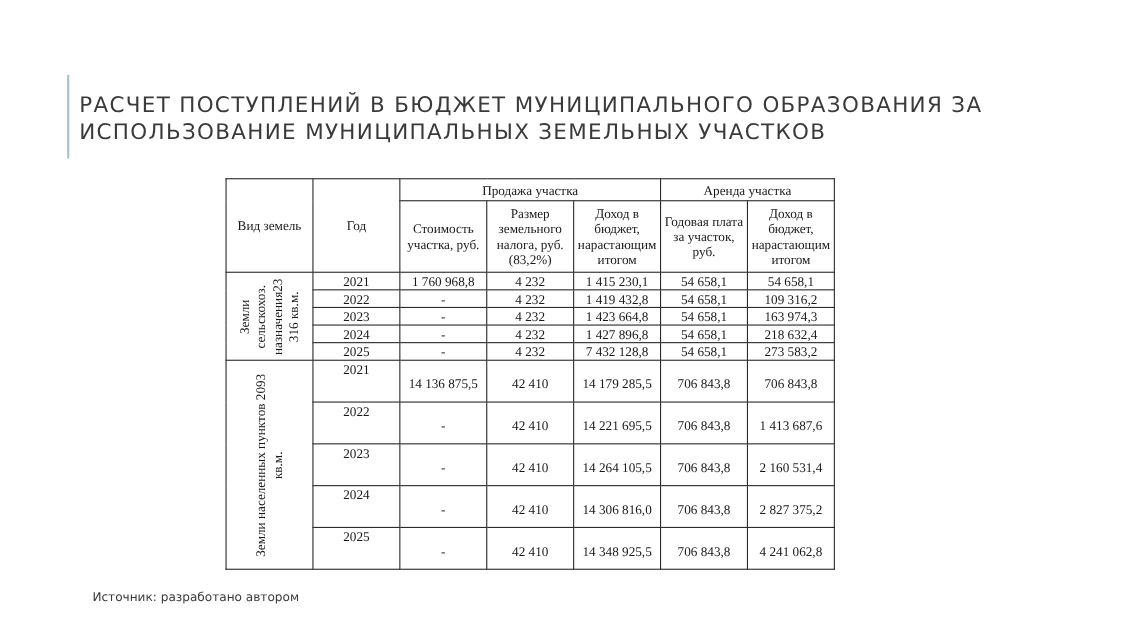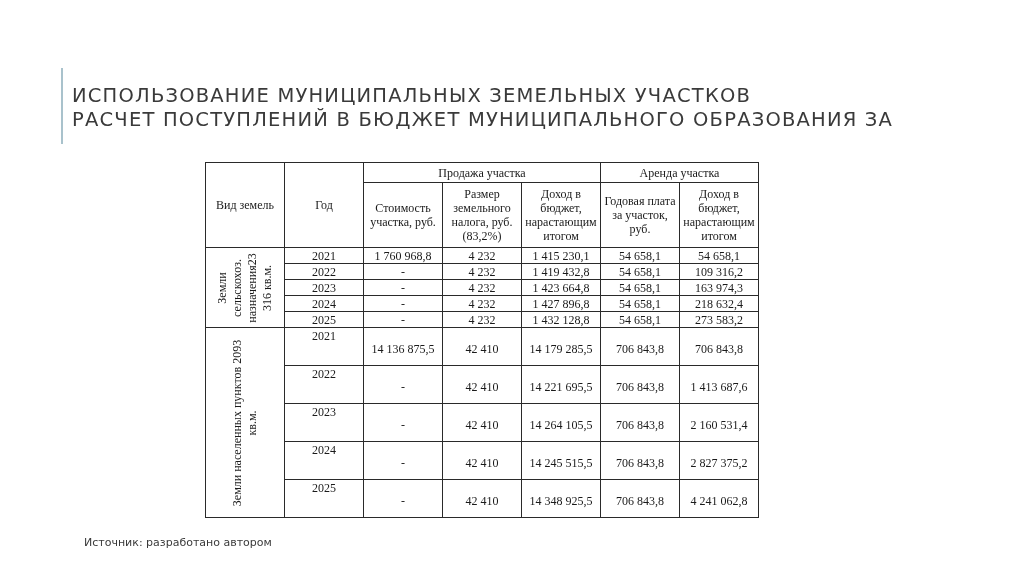--- a/index.html
+++ b/index.html
@@ -91,22 +91,22 @@
     font-size: 11px;
     color: #3a3a3a;
   }
 </style>
 </head>
 <body>
 
 <div class="accent-bar"></div>
 
 <h1 class="title">
+  <span>Расчет поступлений в бюджет муниципального образования за</span>
   <span>использование муниципальных земельных участков</span>
-  <span>Расчет поступлений в бюджет муниципального образования за</span>
 </h1>
 
 <table class="data-table">
   <colgroup>
     <col class="col-kind">
       <col class="col-year">
       <col class="col-c">
       <col class="col-c">
       <col class="col-c">
       <col class="col-c">
@@ -161,21 +161,21 @@
       <td>-</td>
       <td>4 232</td>
       <td>1 427 896,8</td>
       <td>54 658,1</td>
       <td>218 632,4</td>
     </tr>
     <tr class="g1">
       <td class="year">2025</td>
       <td>-</td>
       <td>4 232</td>
-      <td>1 432 128,8</td>
+      <td>7 432 128,8</td>
       <td>54 658,1</td>
       <td>273 583,2</td>
     </tr>
 
     <tr class="g2">
       <td rowspan="5" class="vert-cell">
         <div class="vert-text vt2">Земли населенных пунктов 2093 кв.м.</div>
       </td>
       <td class="year">2021</td>
       <td>14 136 875,5</td>
@@ -197,21 +197,21 @@
       <td>-</td>
       <td>42 410</td>
       <td>14 264 105,5</td>
       <td>706 843,8</td>
       <td>2 160 531,4</td>
     </tr>
     <tr class="g2">
       <td class="year">2024</td>
       <td>-</td>
       <td>42 410</td>
-      <td>14 245 515,5</td>
+      <td>14 306 816,0</td>
       <td>706 843,8</td>
       <td>2 827 375,2</td>
     </tr>
     <tr class="g2">
       <td class="year">2025</td>
       <td>-</td>
       <td>42 410</td>
       <td>14 348 925,5</td>
       <td>706 843,8</td>
       <td>4 241 062,8</td>

